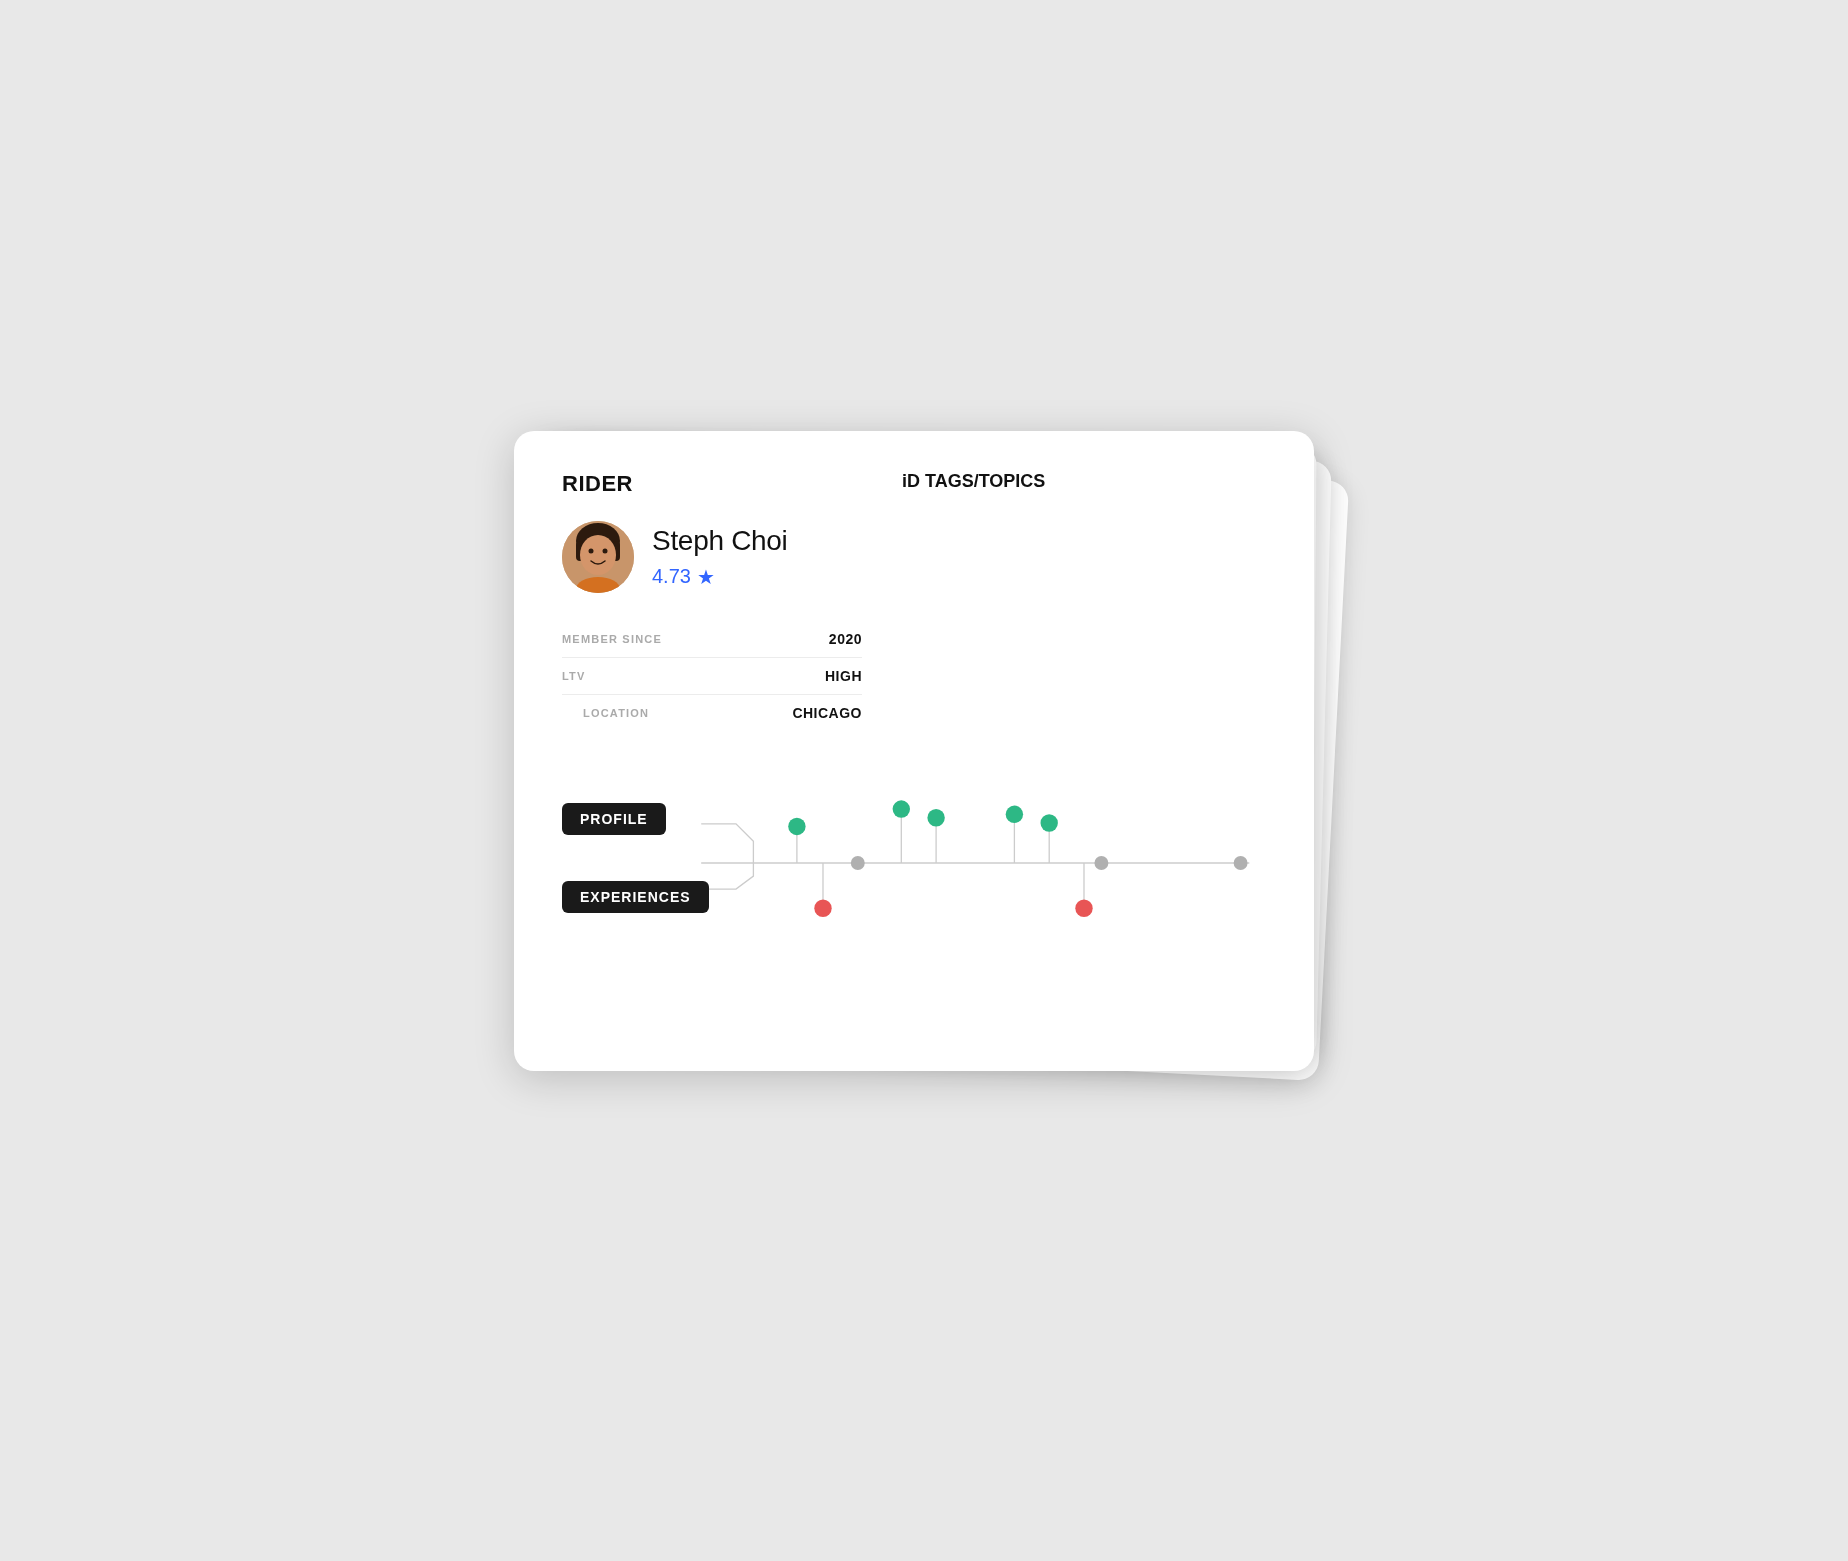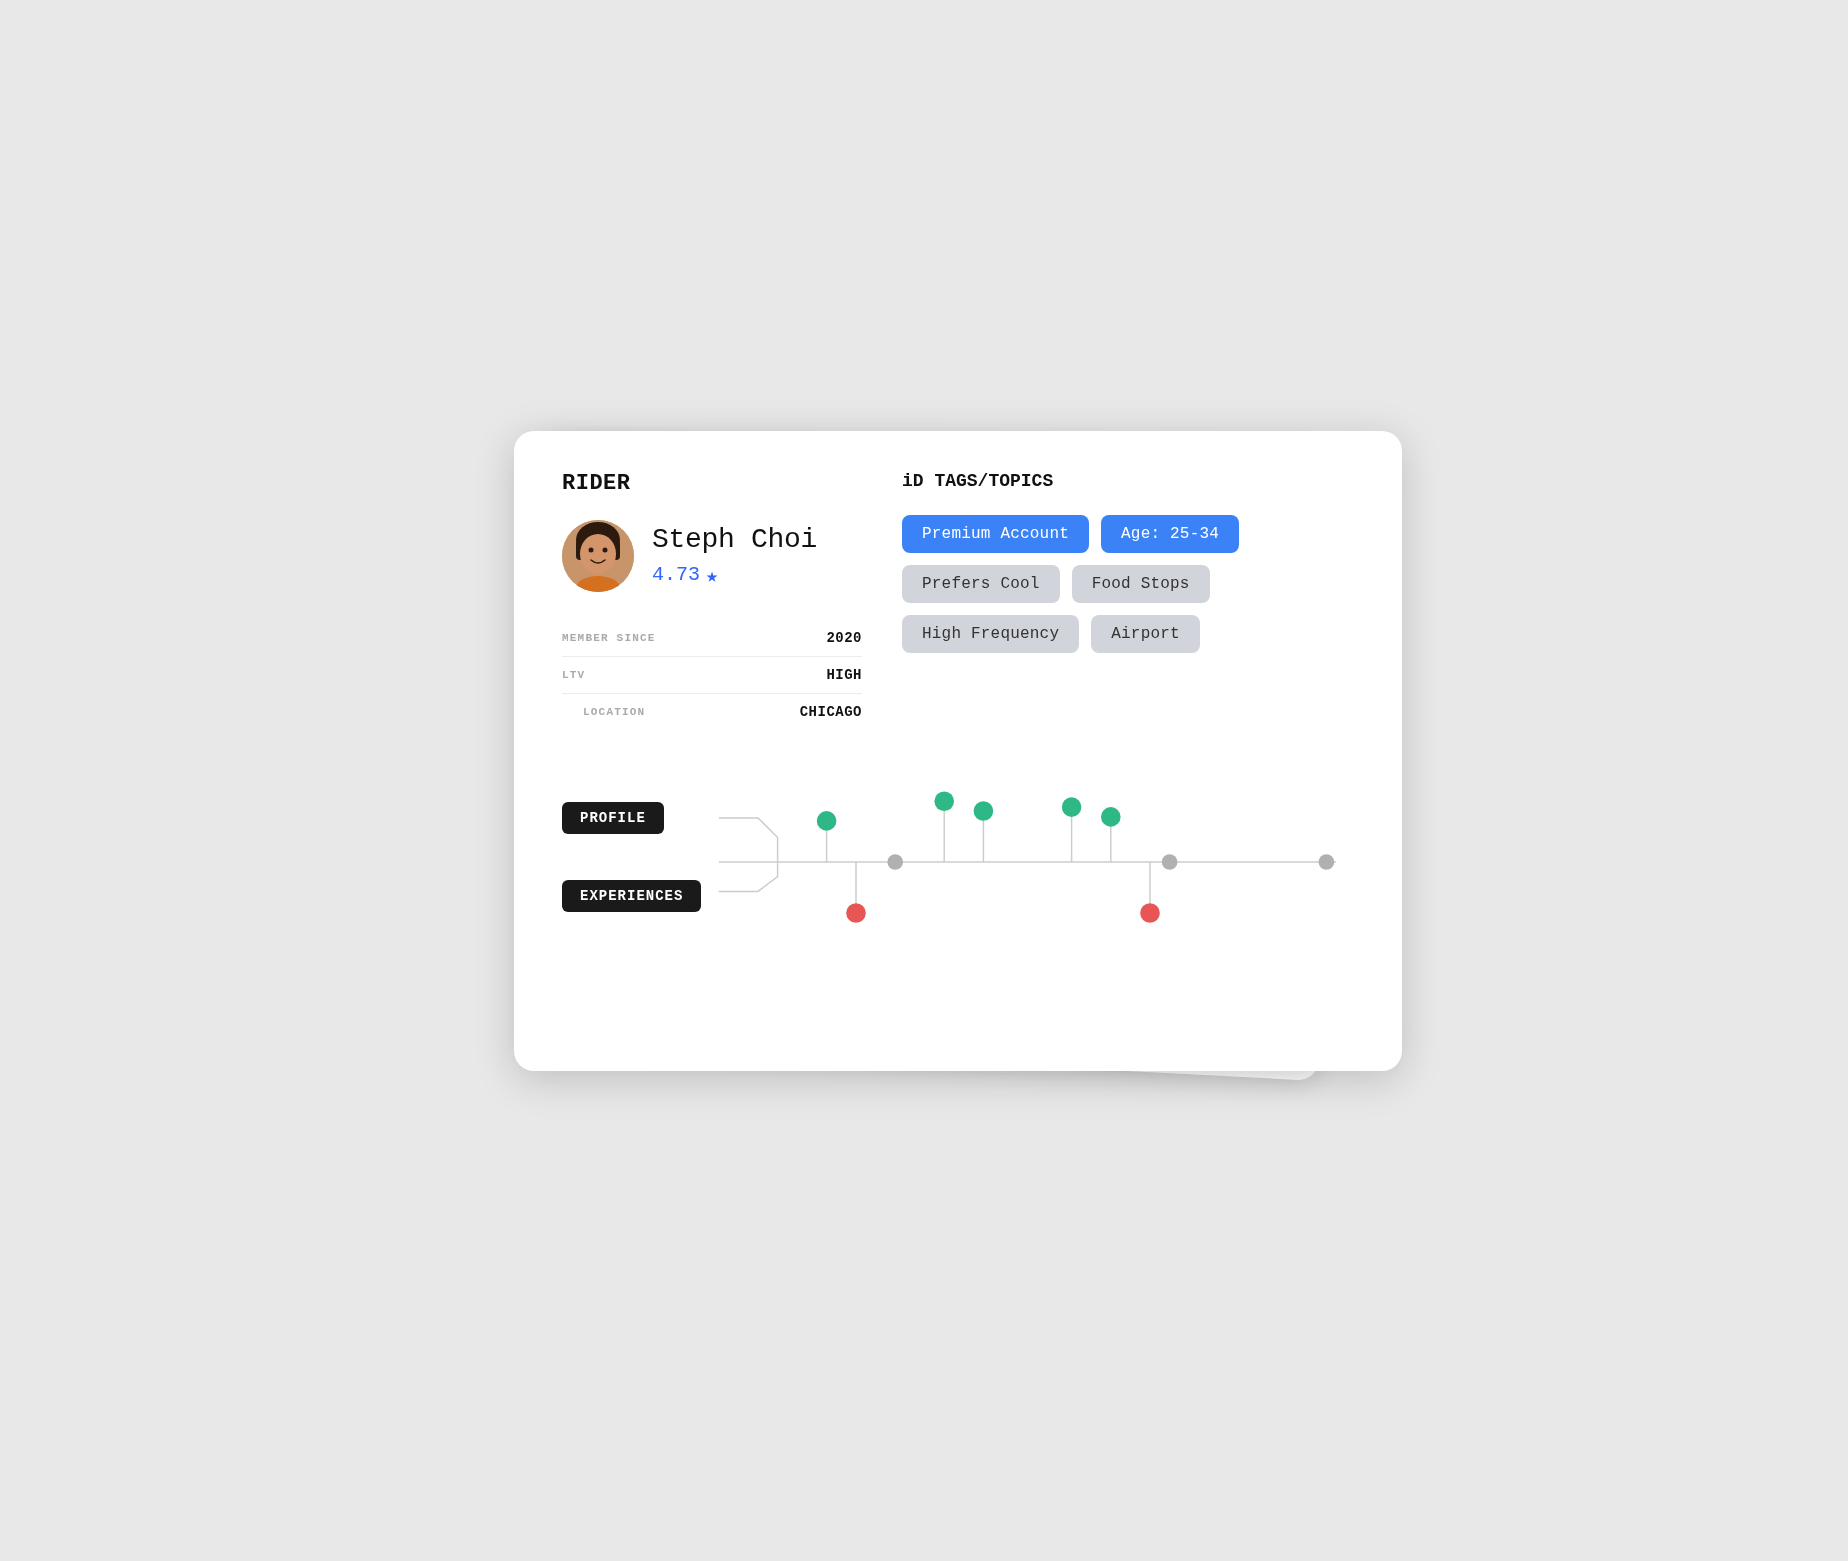--- a/index.html
+++ b/index.html
@@ -49,28 +49,27 @@
       transform: rotate(0.5deg);
       z-index: 3;
     }
 
     
     .main-card {
       position: absolute;
       background: white;
       border-radius: 20px;
       box-shadow: 0 8px 40px rgba(0,0,0,0.18);
-      width: 888px;
+      width: 800px;
       height: 640px;
       top: 0;
       left: 0;
       z-index: 10;
       padding: 40px 56px 36px 48px;
       overflow: hidden;
-      font-family: Liberation Mono, monospace;
     }
 
     
     .top-section {
       display: flex;
       gap: 40px;
       margin-bottom: 32px;
     }
 
     
@@ -298,37 +297,20 @@
         </div>
         <div class="info-row">
           <span class="info-label">LOCATION</span>
           <span class="info-value">CHICAGO</span>
         </div>
       </div>
 
       <div class="right-col">
         <div class="tags-section-title">iD TAGS/TOPICS</div>
 
-        <div class="tags-grid">
-
-          <div class="tags-row">
-            <span class="tag tag-blue">Premium Account</span>
-            <span class="tag tag-blue">Age: 25-34</span>
-          </div>
-
-          <div class="tags-row">
-            <span class="tag tag-gray">Prefers Cool</span>
-            <span class="tag tag-gray">Food Stops</span>
-          </div>
-
-          <div class="tags-row">
-            <span class="tag tag-gray">High Frequency</span>
-            <span class="tag tag-gray">Airport</span>
-          </div>
-        </div>
       </div>
     </div>
 
     <div class="timeline-section">
 
       <div class="timeline-label label-profile">PROFILE</div>
       <div class="timeline-label label-experiences">EXPERIENCES</div>
 
       <svg class="timeline-svg" viewBox="0 0 800 200" xmlns="http://www.w3.org/2000/svg">
 

